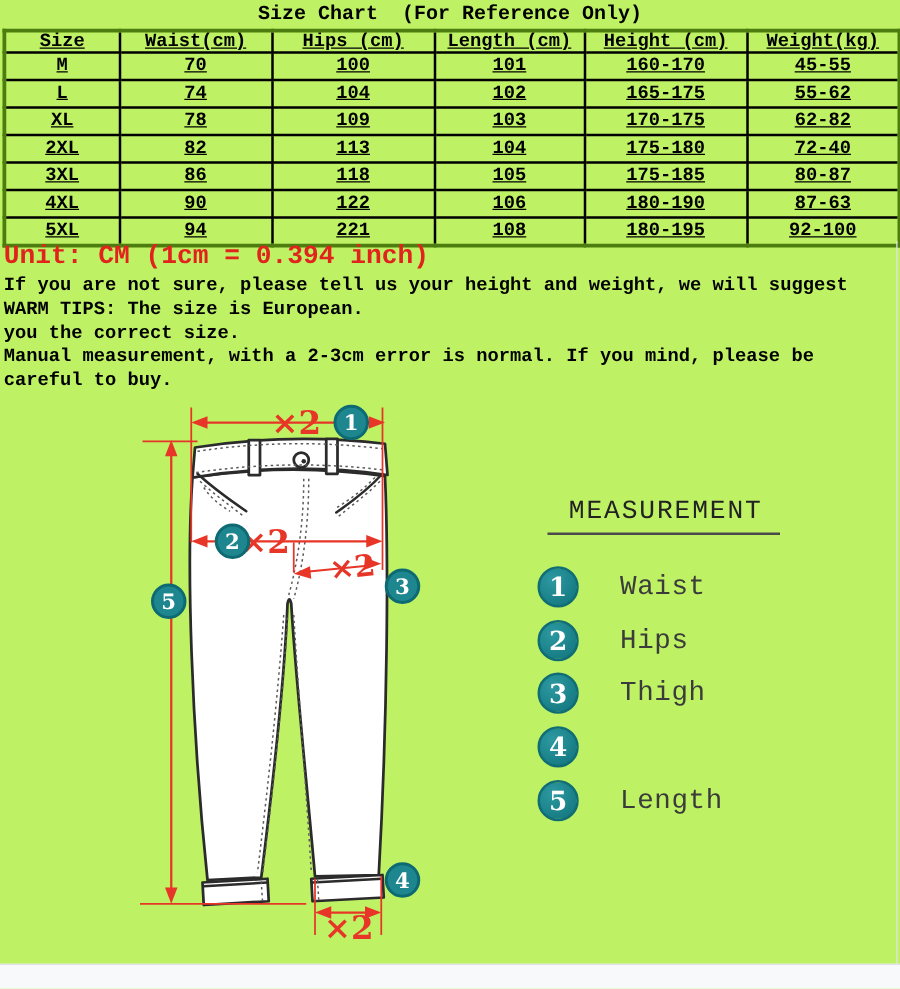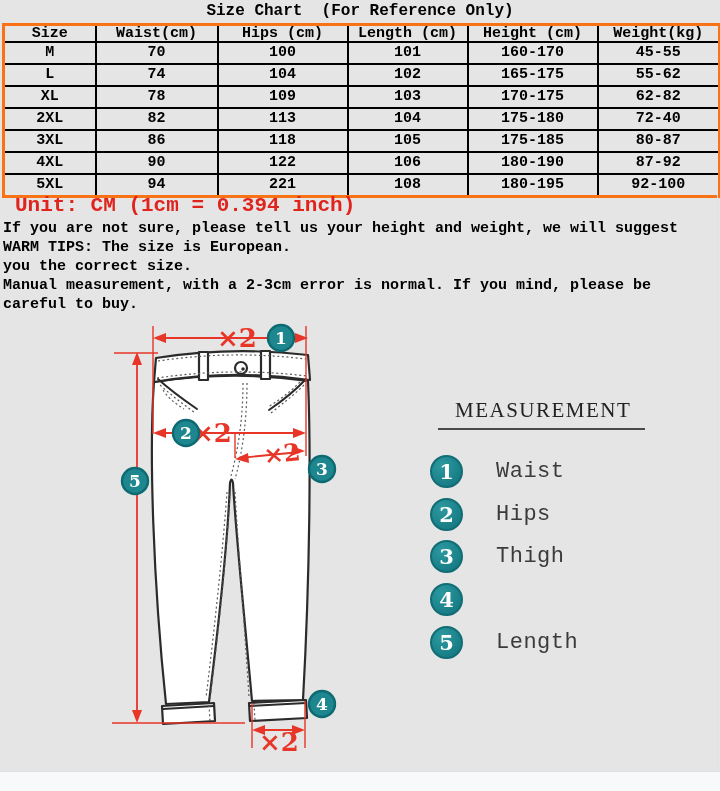--- a/index.html
+++ b/index.html
@@ -1,50 +1,50 @@
 <!DOCTYPE html>
 <html><head>
 <meta charset="utf-8">
 <style>
   * { margin:0; padding:0; box-sizing:border-box; }
   html,body { width:720px; height:791px; background:#fff; overflow:hidden; }
-  .page { position:relative; width:720px; height:791px; background:#e5e5e5;
+  .page { position:relative; width:720px; height:791px; background:#bef264;
           font-family:"Liberation Mono", monospace; }
 
   
   .title { position:absolute; top:1px; left:0; width:720px; text-align:center;
            font:bold 16px/20px "Liberation Mono", monospace; color:#000; white-space:pre; }
 
   
   table.size-chart { position:absolute; left:2px; top:23px; width:716px; height:175px;
-           border-collapse:collapse; table-layout:fixed; border:3px solid #f97316; }
+           border-collapse:collapse; table-layout:fixed; border:3px solid #4d7c0f;text-decoration:underline; }
   table.size-chart th, table.size-chart td {
            border:2px solid #000; text-align:center; vertical-align:middle;
            font:bold 15px/1 "Liberation Mono", monospace; color:#000; padding:0; }
 
   
   .unit { position:absolute; left:3px; top:194px; white-space:pre;
-          font:bold 21px/24px "Liberation Mono", monospace;margin-left:12px; }
+          font:bold 21px/24px "Liberation Mono", monospace; }
   .tips { position:absolute; left:3px; top:219px; white-space:pre;
           font:bold 15px/19px "Liberation Mono", monospace; color:#000; }
 
   
   svg.diagram { position:absolute; left:0; top:318px; }
   .ink   { fill:#ffffff; stroke:#2b2b2b; stroke-width:2.2; stroke-linejoin:round; }
   .inkln { fill:none; stroke:#2b2b2b; stroke-width:2; stroke-linecap:round; }
   .stitch{ fill:none; stroke:#5a5a5a; stroke-width:1.2; stroke-dasharray:2 2.6; }
   .red   { stroke-width:1.8; fill:none; }
   .redthin { stroke-width:1.4; fill:none; }
   .x2    { font-family:"DejaVu Serif", serif; font-weight:600; }
   .badge-num { font-family:"DejaVu Serif", serif; font-weight:bold; font-size:17px; fill:#fff; }
 
   
   .legend { position:absolute; left:430px; top:398px; width:285px; }
   .legend-title { display:inline-block; margin-left:8px; padding:0 14px 5px 17px;
-          border-bottom:2px solid #4a4a4a; font-family:Liberation Serif, serif;
+          border-bottom:2px solid #4a4a4a; font-family:Liberation Mono, monospace;
           font-size:21px; letter-spacing:1.5px; color:#222; }
   .legend-items { margin-top:20px; }
   .legend-row { display:flex; align-items:center; height:42.8px; }
   .legend-badge { width:33px; height:33px; border-radius:50%; flex:0 0 33px;
           border:2px solid #116d75; color:#fff; text-align:center;
           background:radial-gradient(circle at 35% 30%, #2d99a0, #1b828a 60%, #13717a);
           font:bold 21px/29px "DejaVu Serif", serif; }
   .legend-label { margin-left:33px; font-family:Liberation Mono, monospace;
           font-size:22px; color:#3b3b3b; letter-spacing:0.5px; }
 
@@ -119,21 +119,21 @@
           <td>105</td>
           <td>175-185</td>
           <td>80-87</td>
         </tr>
         <tr>
           <td>4XL</td>
           <td>90</td>
           <td>122</td>
           <td>106</td>
           <td>180-190</td>
-          <td>87-92</td>
+          <td>87-63</td>
         </tr>
         <tr>
           <td>5XL</td>
           <td>94</td>
           <td>221</td>
           <td>108</td>
           <td>180-195</td>
           <td>92-100</td>
         </tr>
       </tbody>

